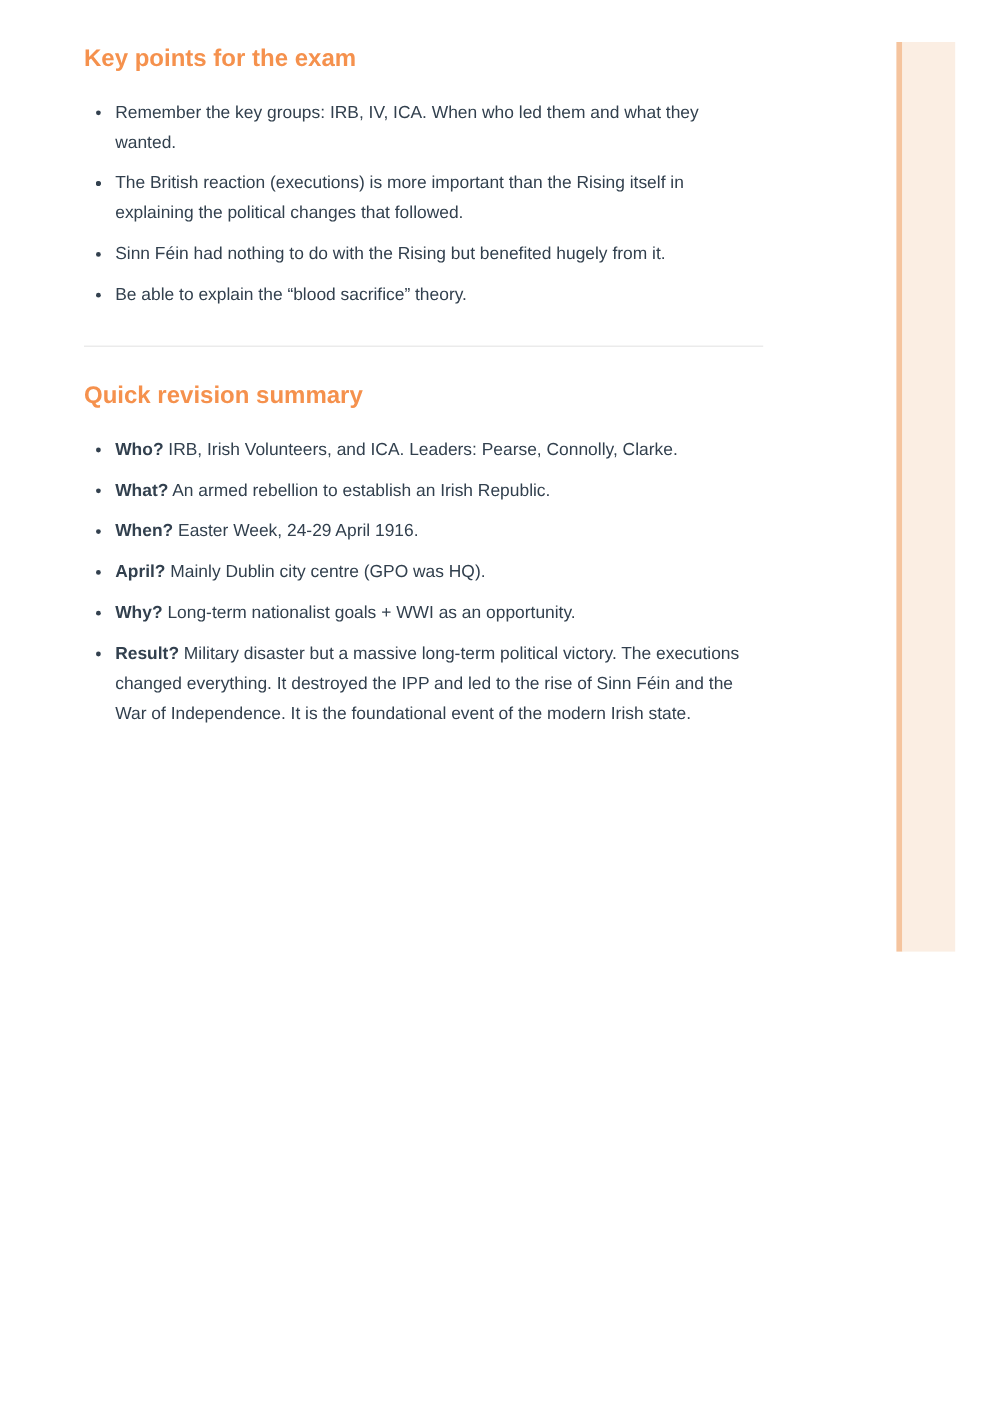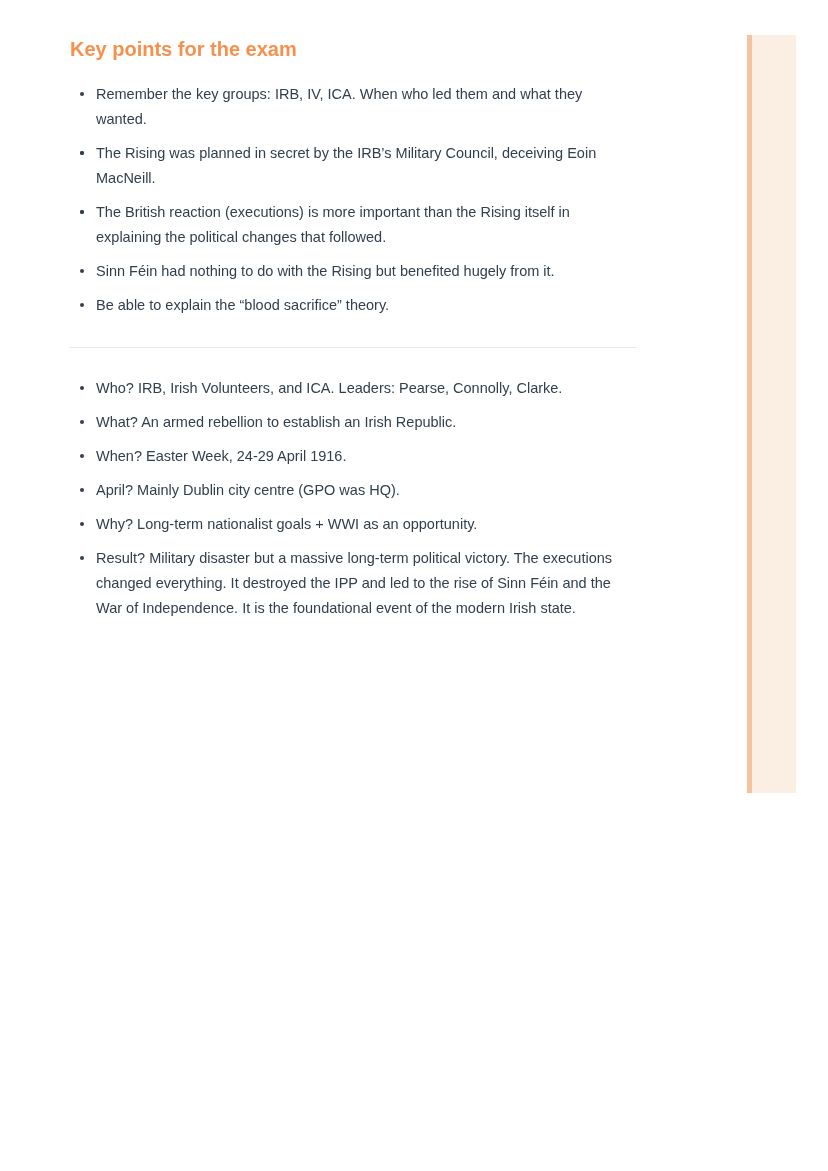--- a/index.html
+++ b/index.html
@@ -69,21 +69,21 @@
   }
   .dot {
     position: absolute;
     left: 10px;
     top: 10px;
     width: 4px;
     height: 4px;
     border-radius: 50%;
     background: var(--text);
   }
-  .lead { font-weight: 400; }
+  .lead { font-weight: 700; }
   .divider {
     border: none;
     border-top: 1px solid #e7e7e7;
     margin: 29px 0 28px 0;
   }
   .footer {
     position: absolute;
     top: 1102px;
     right: 64px;
     font-size: 10px;
@@ -106,43 +106,40 @@
       <ul class="bullet-list">
         <li>
           <span class="dot"></span>
           <span>Remember the key groups: IRB, IV, ICA. When who led them and what they wanted.</span>
         </li>
         <li>
           <span class="dot"></span>
         </li>
         <li>
           <span class="dot"></span>
-          <span>The Rising was planned in secret by the IRB’s Military Council, deceiving Eoin MacNeill.</span>
-        </li>
-        <li>
-          <span class="dot"></span>
         </li>
         <li>
           <span class="dot"></span>
           <span>The British reaction (executions) is more important than the Rising itself in explaining the political changes that followed.</span>
         </li>
         <li>
           <span class="dot"></span>
           <span>Sinn Féin had nothing to do with the Rising but benefited hugely from it.</span>
         </li>
         <li>
           <span class="dot"></span>
           <span>Be able to explain the “blood sacrifice” theory.</span>
         </li>
       </ul>
     </section>
 
     <hr class="divider">
 
     <section>
+      <h2 class="section-title">Quick revision summary</h2>
       <ul class="bullet-list">
         <li>
           <span class="dot"></span>
           <span class="lead">Who?</span>
           <span>IRB, Irish Volunteers, and ICA. Leaders: Pearse, Connolly, Clarke.</span>
         </li>
         <li>
           <span class="dot"></span>
           <span class="lead">What?</span>
           <span>An armed rebellion to establish an Irish Republic.</span>

